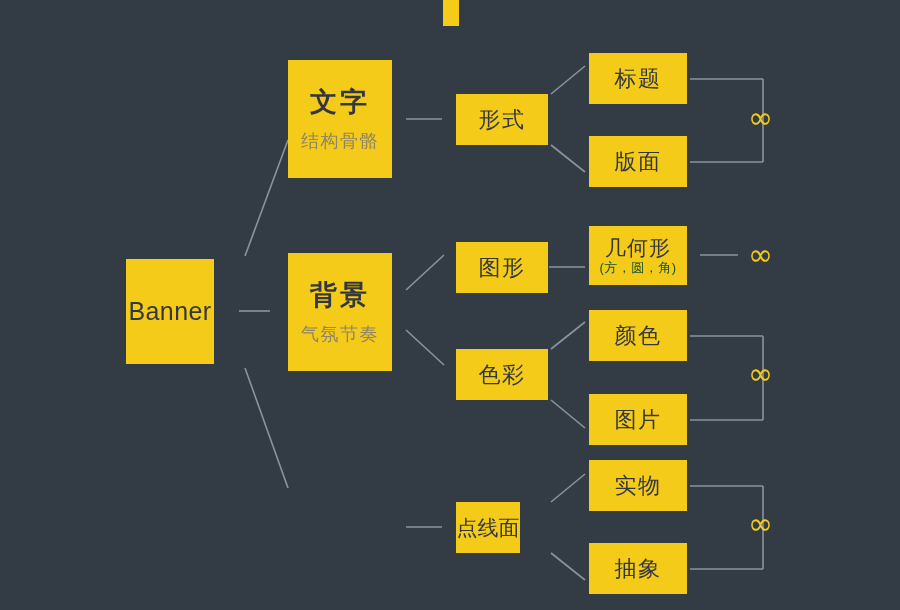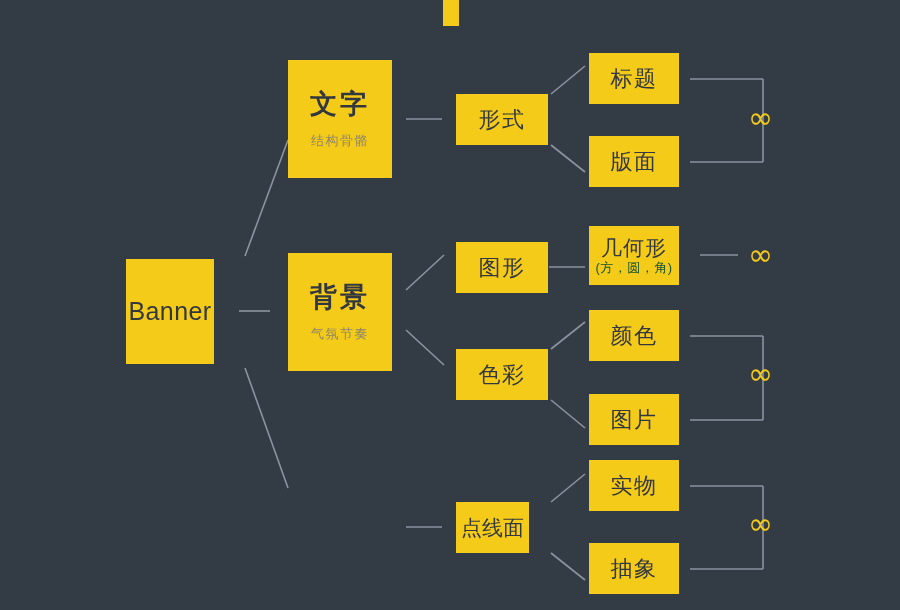--- a/index.html
+++ b/index.html
@@ -29,36 +29,36 @@
 
   
   .root{
     left:126px;top:259px;width:88px;height:105px;
     font-size:25px;letter-spacing:.4px;color:#33383f;font-weight:400;
   }
 
   
   .l1{width:104px;height:118px;align-items:center;}
   .l1 .title{font-size:27px;letter-spacing:3px;margin-bottom:16px;}
-  .l1 .sub{font-size:13px;letter-spacing:1.5px;}
+  .l1 .sub{font-size:18px;letter-spacing:1.5px;}
   .l1-text{left:288px;top:60px;}
   .l1-bg{left:288px;top:253px;}
   .l1-deco{left:288px;top:468px;}
 
   
   .l2{width:92px;height:51px;}
   .l2 .title{font-size:22px;letter-spacing:1.5px;font-weight:400;}
   .l2-form{left:456px;top:94px;}
   .l2-shape{left:456px;top:242px;}
   .l2-color{left:456px;top:349px;}
-  .l2-dlp{left:456px;top:502px;width:73px;}
+  .l2-dlp{left:456px;top:502px;width:64px;}
   .l2-dlp .title{font-size:21px;letter-spacing:0px;}
 
   
-  .l3{width:90px;height:51px;}
+  .l3{width:98px;height:51px;}
   .l3 .title{font-size:22px;letter-spacing:1.5px;font-weight:400;}
   .l3-a{left:589px;top:53px;}
   .l3-b{left:589px;top:136px;}
   .l3-geo{left:589px;top:226px;height:59px;}
   .l3-geo .title{font-size:21px;letter-spacing:1px;margin-bottom:3px;}
   .l3-geo .sub{font-size:13px;color:#14532d;letter-spacing:.5px;}
   .l3-c{left:589px;top:310px;}
   .l3-d{left:589px;top:394px;}
   .l3-e{left:589px;top:460px;}
   .l3-f{left:589px;top:543px;}

